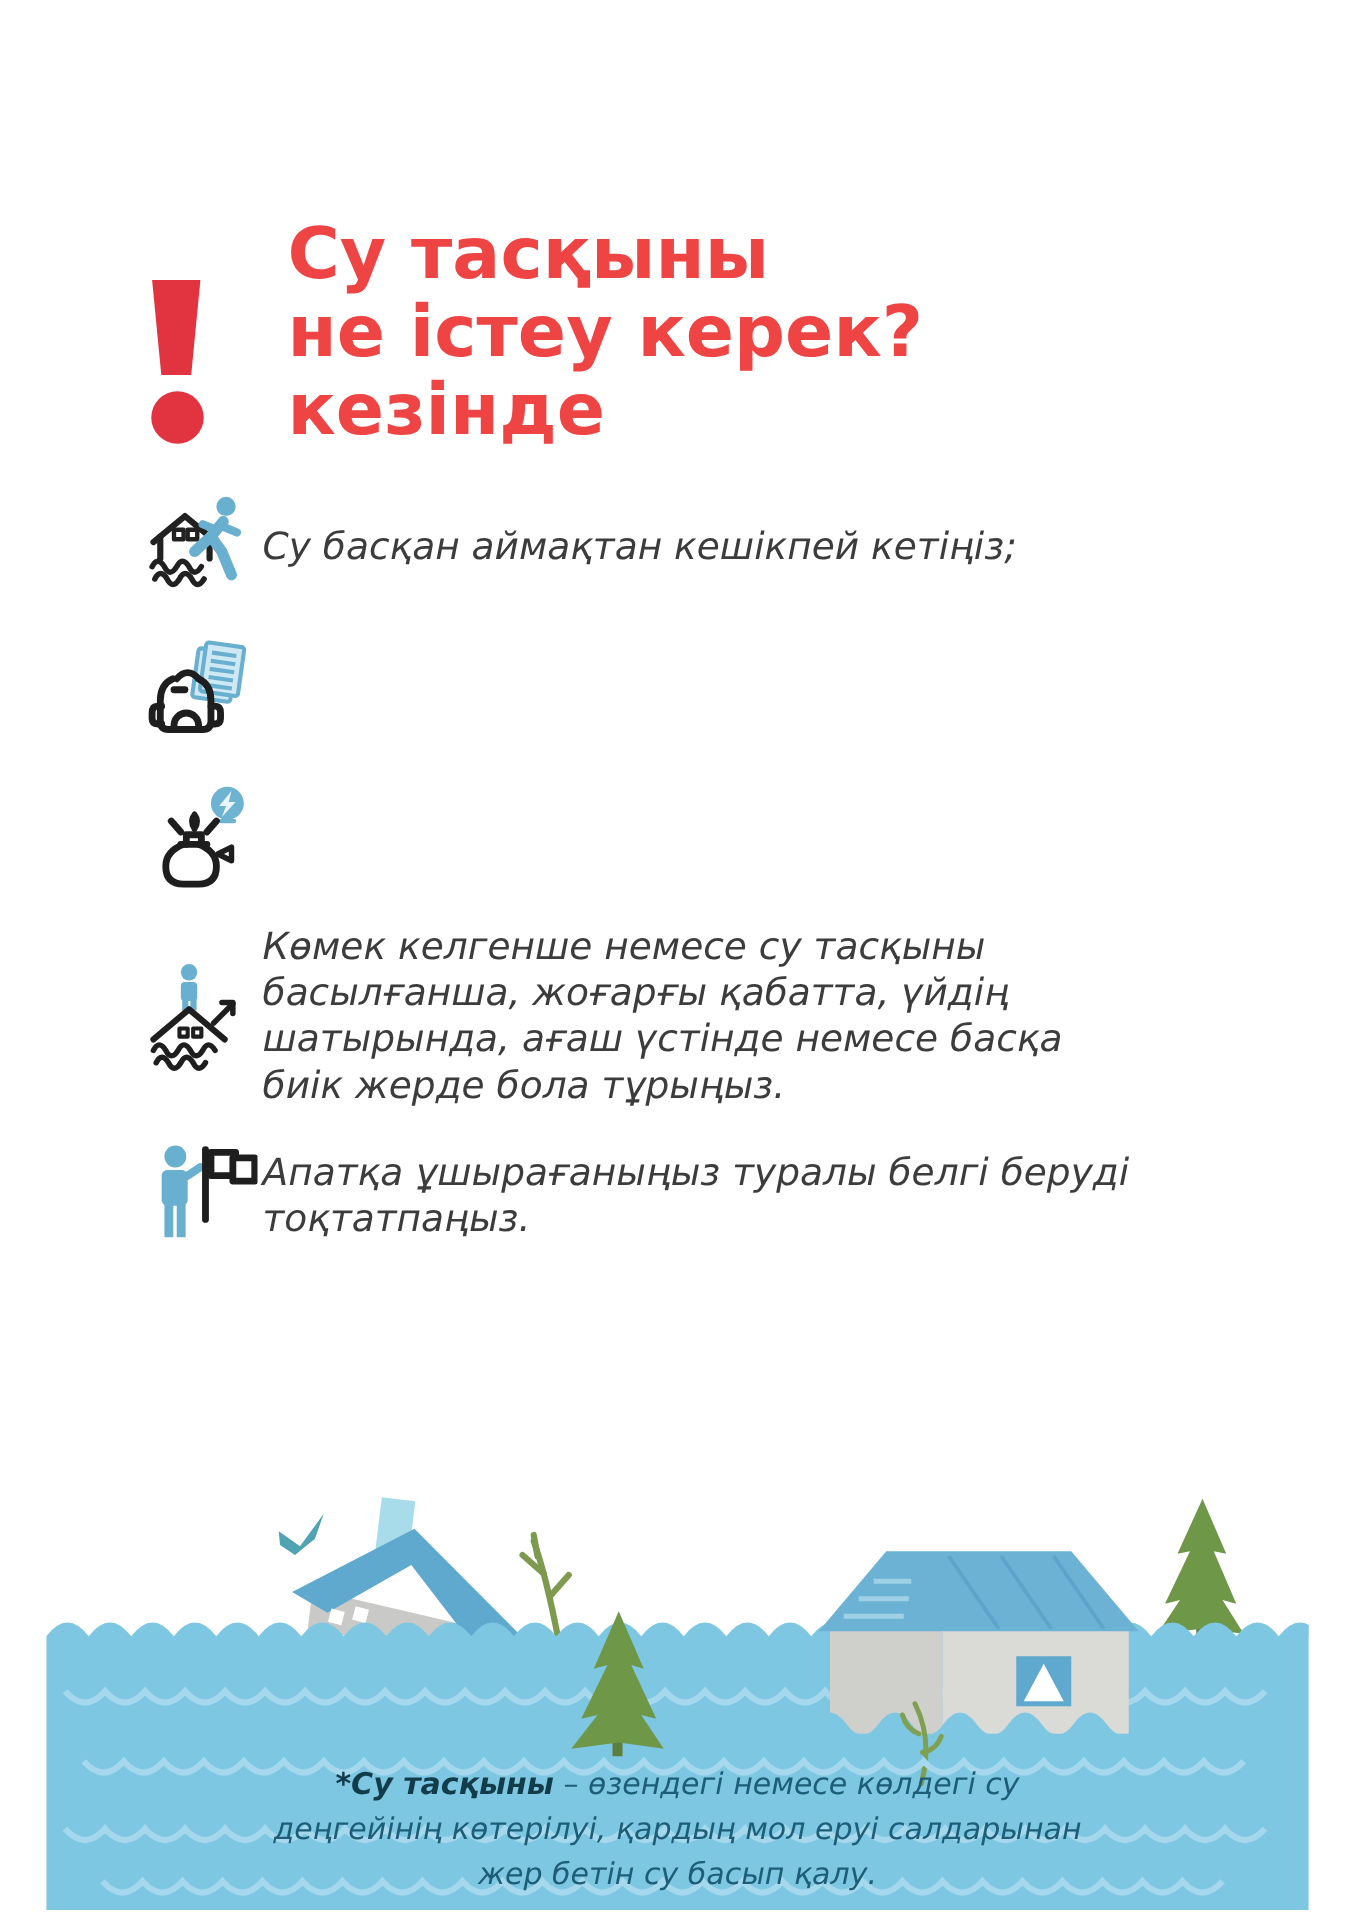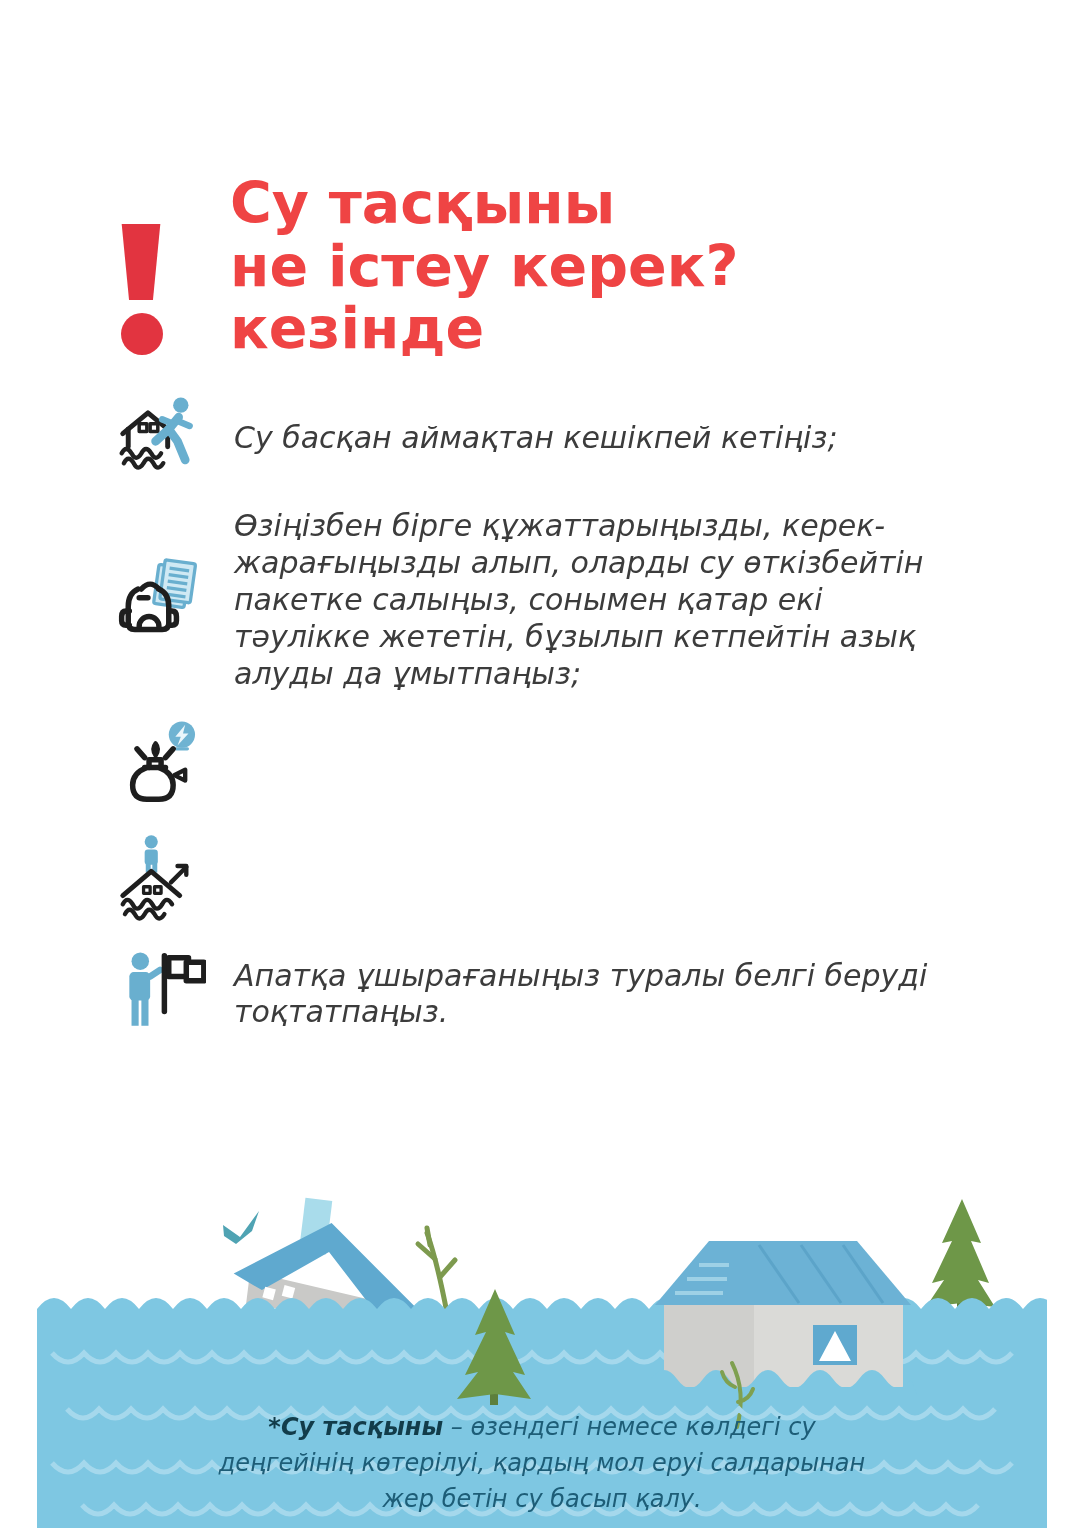--- a/index.html
+++ b/index.html
@@ -25,21 +25,21 @@
     font-size:57px; line-height:1.1; font-weight:700;
     color:#ef4444; white-space:nowrap;
   }
   .title span { display:block; }
 
   
   .items {
     position:absolute; left:110px; top:392px; width:880px;
     display:flex; flex-direction:column; gap:24px;
   }
-  .item { display:flex; align-items:center; gap:24px; }
+  .item { display:flex; align-items:center; }
   .item .icon {
     flex:0 0 100px; height:92px;
     display:flex; align-items:center; justify-content:center;
   }
   .item p {
     margin:0; font-style:italic; font-size:30px; line-height:1.23;
     color:#3c3c3c; max-width:700px;
   }
 
   
@@ -114,21 +114,20 @@
           <g fill="none" stroke="#1e1e1e" stroke-width="5" stroke-linecap="round" stroke-linejoin="round">
             <path d="M22 32 q-9 4 -9 16 v15 q0 6 6 6 h25 q6 0 6 -6 v-15 q0 -12 -9 -16"></path>
             <path d="M25 32 q8 -9 16 0"></path>
             <path d="M14 52 h-3 q-4 0 -4 5 v4 q0 4 4 4 h3"></path>
             <path d="M50 52 h3 q4 0 4 5 v4 q0 4 -4 4 h-3"></path>
             <path d="M23 66 a9 9 0 1 1 18 0"></path>
             <path d="M23 40 h8"></path>
           </g>
         </svg>
       </span>
-      <p>Өзіңізбен бірге құжаттарыңызды, керек-жарағыңызды алып, оларды су өткізбейтін пакетке салыңыз, сонымен қатар екі тәулікке жететін, бұзылып кетпейтін азық алуды да ұмытпаңыз;</p>
     </div>
 
     <div class="item">
       <span class="icon">
         <svg width="92" height="92" viewBox="0 0 84 84">
           <circle cx="62" cy="17" r="12" fill="#6fb3d2"></circle>
           <polygon points="65,8 56,19 61,19 58,27 68,16 63,16" fill="#eaf6fb"></polygon>
           <path d="M57 30 h10" stroke="#6fb3d2" stroke-width="3" stroke-linecap="round"></path>
           <g fill="none" stroke="#1e1e1e" stroke-width="5" stroke-linecap="round" stroke-linejoin="round">
             <path d="M30 47 q-13 5 -13 16 q0 13 13 13 h11 q13 0 13 -13 q0 -11 -13 -16"></path>
@@ -155,20 +154,21 @@
             <path d="M8 58 L34 36 L60 58"></path>
             <rect x="27" y="50" width="6" height="6" stroke-width="3"></rect>
             <rect x="37" y="50" width="6" height="6" stroke-width="3"></rect>
             <path d="M52 46 L66 32" stroke-width="4"></path>
             <path d="M58 31 h8 v8" stroke-width="4"></path>
             <path d="M8 66 q4 -8 9 0 q4 8 9 0 q4 -8 9 0 q4 8 9 0 q4 -8 9 0" stroke-width="4"></path>
             <path d="M10 75 q4 -8 9 0 q4 8 9 0 q4 -8 9 0 q4 8 9 0" stroke-width="4"></path>
           </g>
         </svg>
       </span>
+      <p>Көмек келгенше немесе су тасқыны басылғанша, жоғарғы қабатта, үйдің шатырында, ағаш үстінде немесе басқа биік жерде бола тұрыңыз.</p>
     </div>
 
     <div class="item">
       <span class="icon">
         <svg width="92" height="92" viewBox="0 0 84 84">
           <circle cx="24" cy="12" r="8" fill="#69afcf"></circle>
           <rect x="14" y="22" width="19" height="26" rx="4" fill="#69afcf"></rect>
           <rect x="16" y="47" width="6.5" height="24" fill="#69afcf"></rect>
           <rect x="25" y="47" width="6.5" height="24" fill="#69afcf"></rect>
           <path d="M33 26 L42 20" stroke="#69afcf" stroke-width="6" stroke-linecap="round"></path>

